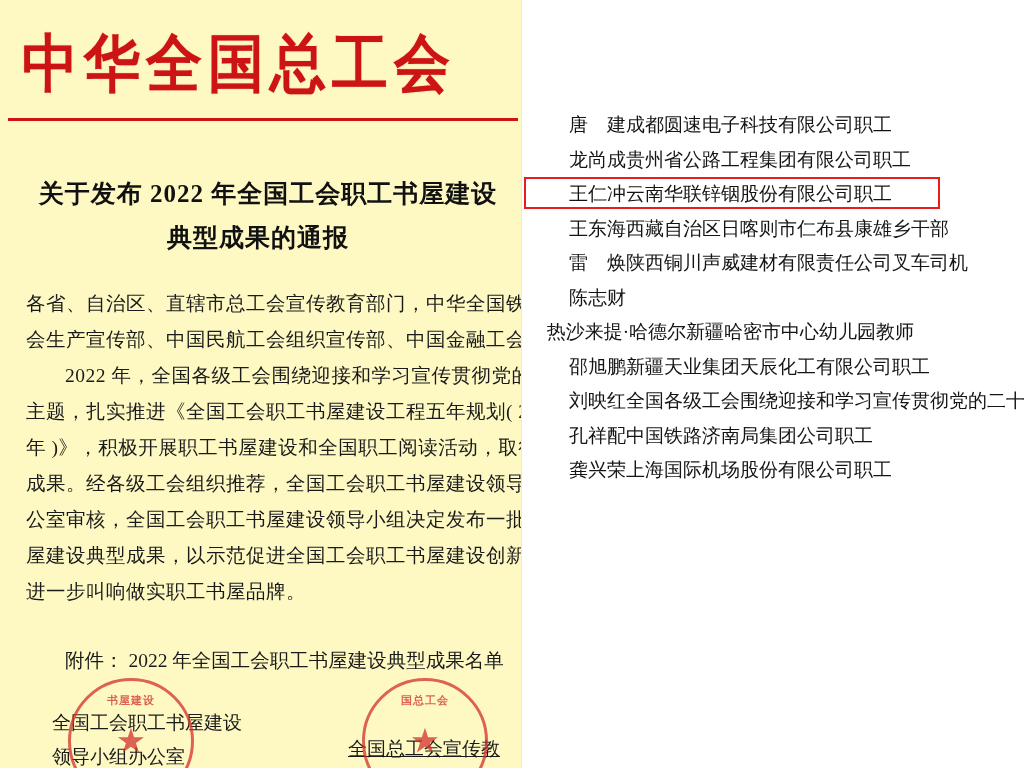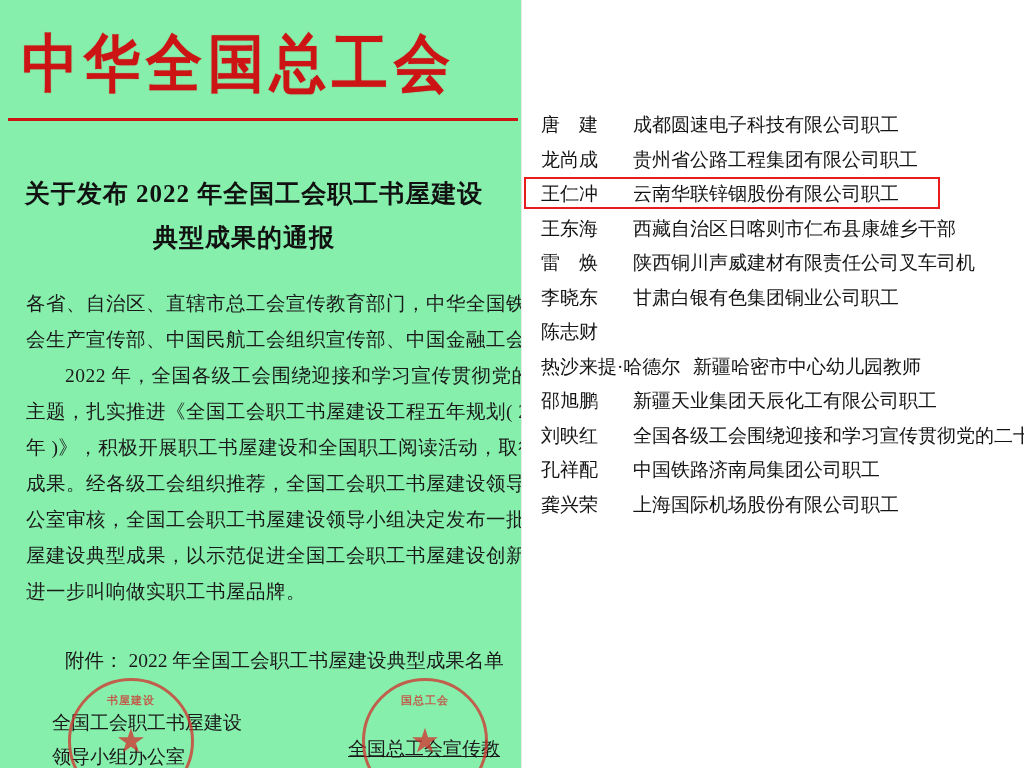--- a/index.html
+++ b/index.html
@@ -19,21 +19,21 @@
     background: #ffffff;
   }
 
   
   #left-panel {
     position: absolute;
     left: 0;
     top: 0;
     width: 626px;
     height: 768px;
-    background: #86efac;
+    background: #fef9c3;
     overflow: hidden;
   }
 
   #masthead {
     position: absolute;
     left: 22px;
     top: 18px;
     width: 480px;
     height: 80px;
     color: #cc1414;
@@ -52,21 +52,21 @@
     position: absolute;
     left: 8px;
     top: 118px;
     width: 510px;
     height: 3px;
     background: #cc1414;
   }
 
   #doc-title {
     position: absolute;
-    left: 4px;
+    left: 18px;
     top: 172px;
     width: 500px;
     text-align: center;
     font-size: 25px;
     font-weight: bold;
     color: #111111;
     line-height: 44px;
     letter-spacing: 1px;
   }
   #doc-title .line2 {
@@ -199,24 +199,24 @@
     display: flex;
     align-items: baseline;
     height: 34.5px;
     white-space: nowrap;
     font-size: 19px;
     color: #141414;
   }
 
   .row-name {
     width: 92px;
-    margin-left: 19px;
+    margin-left: 12px;
     flex: 0 0 auto;
     letter-spacing: 0px;
-    text-align: left;
+    text-align: right;
   }
   .row-name.wide {
     width: 152px;
   }
 
   .row-desc {
     flex: 1 1 auto;
     letter-spacing: 0px;
   }
 
@@ -312,24 +312,20 @@
         </div>
         <div class="list-row">
           <div class="row-name">王东海</div>
           <div class="row-desc">西藏自治区日喀则市仁布县康雄乡干部</div>
         </div>
         <div class="list-row">
           <div class="row-name">雷　焕</div>
           <div class="row-desc">陕西铜川声威建材有限责任公司叉车司机</div>
         </div>
         <div class="list-row">
-          <div class="row-name">李晓东</div>
-          <div class="row-desc">甘肃白银有色集团铜业公司职工</div>
-        </div>
-        <div class="list-row">
           <div class="row-name">陈志财</div>
         </div>
         <div class="list-row">
           <div class="row-name wide">热沙来提·哈德尔</div>
           <div class="row-desc">新疆哈密市中心幼儿园教师</div>
         </div>
         <div class="list-row">
           <div class="row-name">邵旭鹏</div>
           <div class="row-desc">新疆天业集团天辰化工有限公司职工</div>
         </div>

